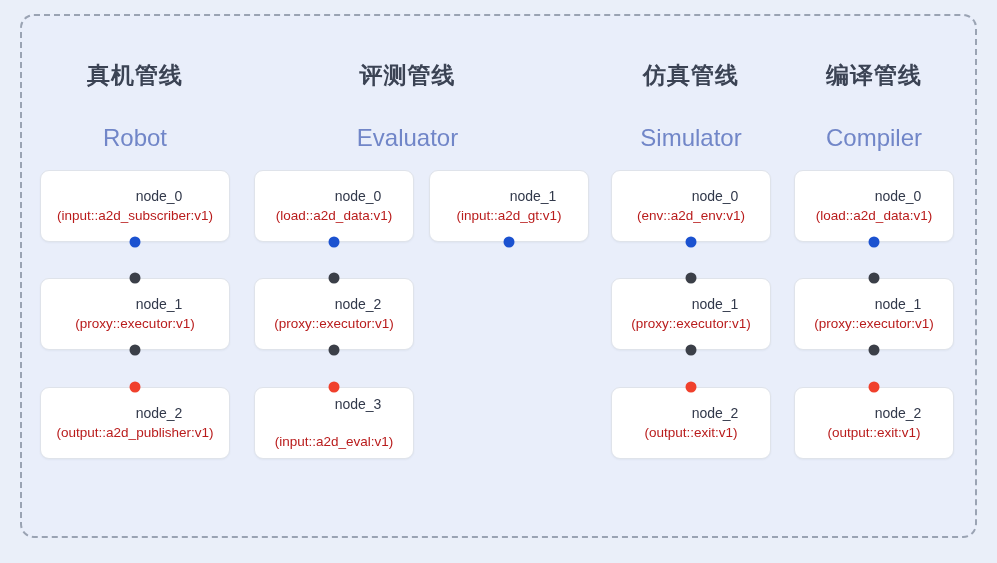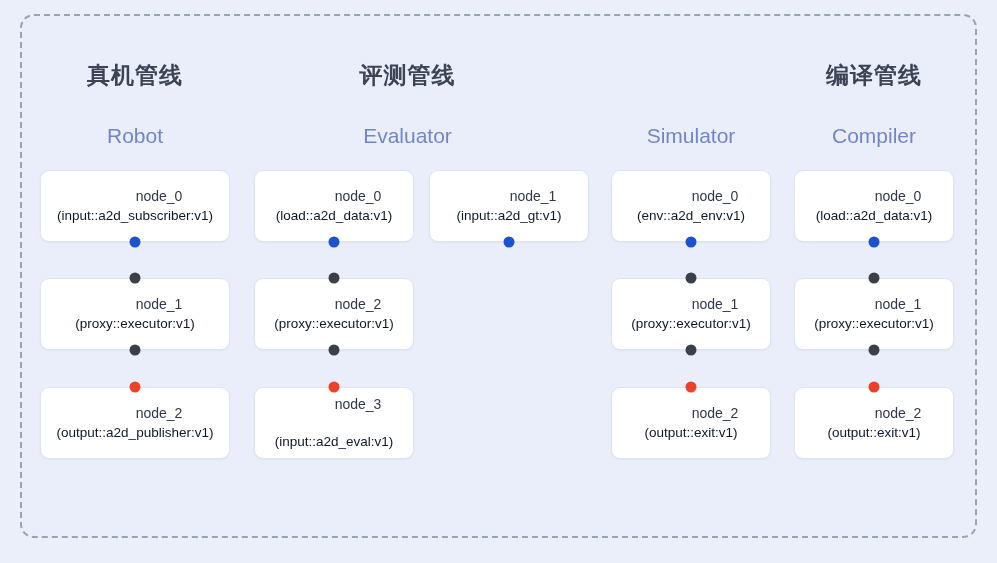--- a/index.html
+++ b/index.html
@@ -50,21 +50,21 @@
     font-size: 23px;
     font-weight: bold;
     color: #3b4354;
     letter-spacing: 1px;
   }
   .col-title-en {
     position: absolute;
     width: 100%;
     text-align: center;
     top: 124px;
-    font-size: 21px;
+    font-size: 24px;
     color: #7186c8;
     font-weight: normal;
   }
 
   .node {
     position: absolute;
     box-sizing: border-box;
     background: #ffffff;
     border: 1px solid #dfe3ea;
     border-radius: 9px;
@@ -76,21 +76,21 @@
     text-align: center;
   }
   .node-id {
     font-size: 14px;
     color: #31384a;
     line-height: 20px;
     margin-left: 48px;
   }
   .node-type {
     font-size: 13.5px;
-    color: #0f172a;
+    color: #b91c1c;
     line-height: 20px;
   }
 
   .port {
     position: absolute;
     width: 11px;
     height: 11px;
     border-radius: 50%;
     transform: translate(-50%, -50%);
     z-index: 5;
@@ -171,20 +171,21 @@
 <div class="port port-dark" style="left:334px; top:278px;"></div>
 <div class="port port-dark" style="left:334px; top:350px;"></div>
 
 <div class="node" style="left:254px; top:387px; width:160px; height:72px;gap:18px;">
   <div class="node-id">node_3</div>
   <div class="node-type">(input::a2d_eval:v1)</div>
 </div>
 <div class="port port-red" style="left:334px; top:387px;"></div>
 
 <div class="column" style="left:611px; width:160px; height:563px;">
+  <div class="col-title-cn">仿真管线</div>
   <div class="col-title-en">Simulator</div>
 </div>
 
 <div class="node" style="left:611px; top:170px; width:160px; height:72px;">
   <div class="node-id">node_0</div>
   <div class="node-type">(env::a2d_env:v1)</div>
 </div>
 <div class="port port-blue" style="left:691px; top:242px;"></div>
 
 <div class="node" style="left:611px; top:278px; width:160px; height:72px;">

